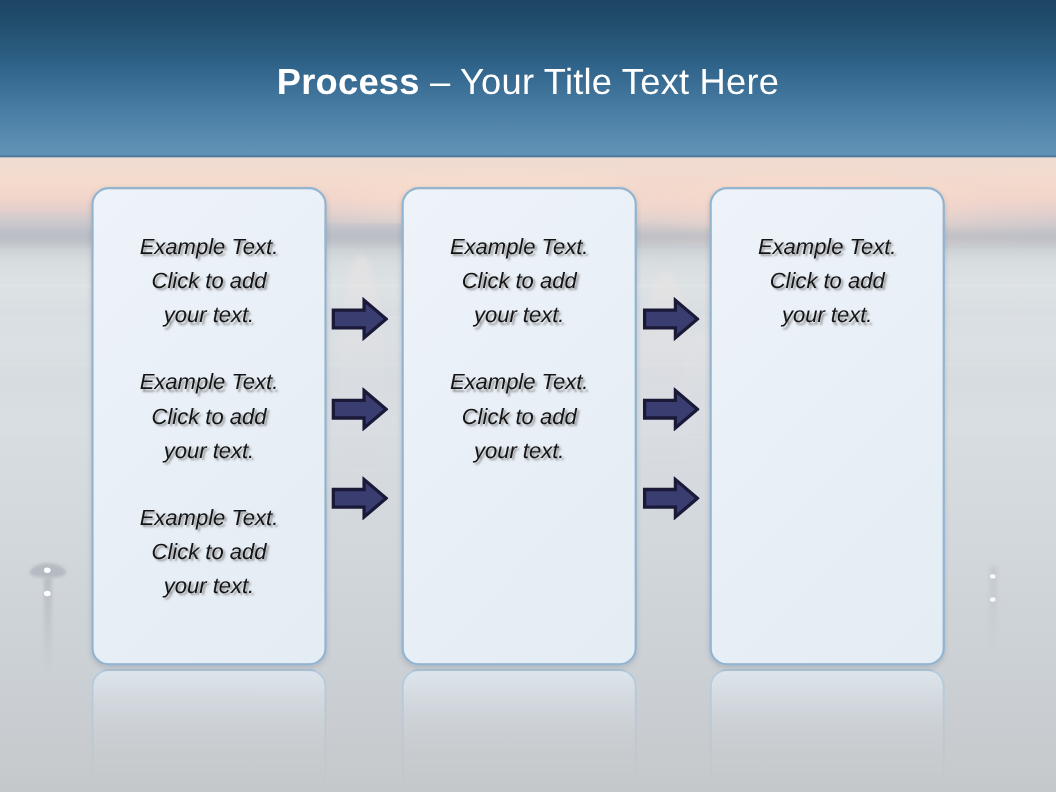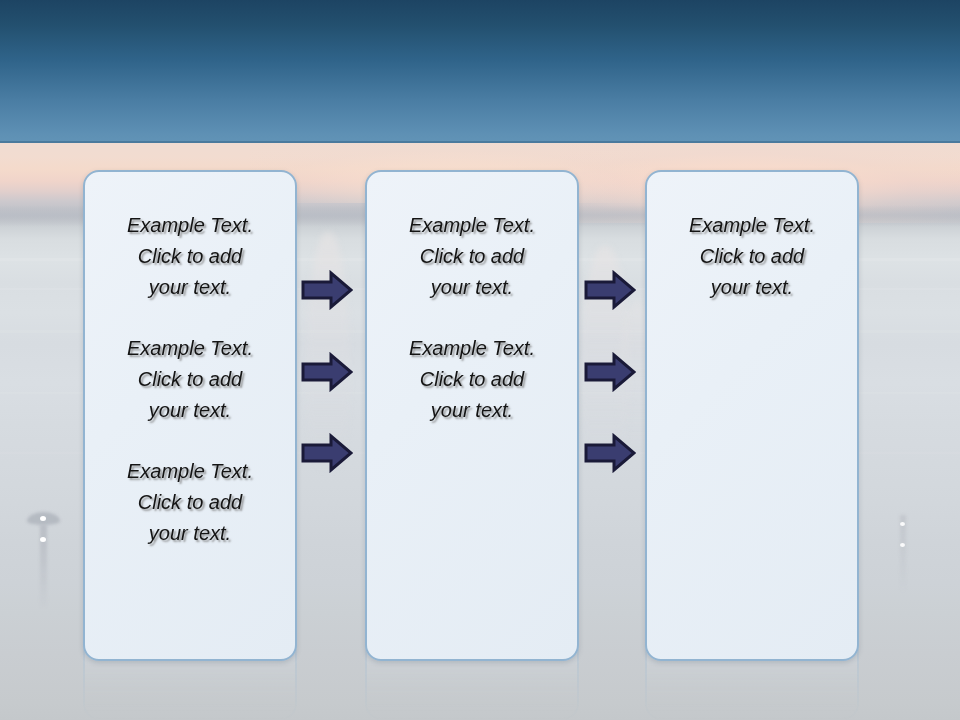--- a/index.html
+++ b/index.html
@@ -169,21 +169,21 @@
     letter-spacing: 0.2px;
     white-space: nowrap;
   }
   .title .t-strong { font-weight: bold; }
   .title .t-rest { font-weight: normal; }
 
   
   .box {
     position: absolute;
     width: 214px;
-    height: 491px;
+    height: 435px;
     top: 170px;
     border: 2px solid #92b4d1;
     border-radius: 16px;
     box-sizing: border-box;
     background: linear-gradient(135deg, #eef3f9 0%, #e9f0f7 40%, #e4ecf4 100%);
     box-shadow: 0 2px 5px rgba(80,95,110,0.22);
   }
   #box-1 { left: 83px; }
   #box-2 { left: 365px; }
   #box-3 { left: 645px; }
@@ -266,20 +266,21 @@
 
   <div class="bg-lamp-head"></div>
   <div class="bg-lamp-post"></div>
   <div class="bg-lamp-glint" style="left:40px;top:516px;"></div>
   <div class="bg-lamp-glint" style="left:40px;top:537px;"></div>
   <div class="bg-lamp-post-r"></div>
   <div class="bg-lamp-glint-r" style="left:900px;top:522px;"></div>
   <div class="bg-lamp-glint-r" style="left:900px;top:543px;"></div>
 
   <div class="header"></div>
+  <div class="title"><span class="t-strong">Process</span><span class="t-rest"> – Your Title Text Here</span></div>
 
   <div class="reflection" id="reflection-1"></div>
   <div class="reflection" id="reflection-2"></div>
   <div class="reflection" id="reflection-3"></div>
 
   <div class="box" id="box-1">
     <div class="box-inner">
       <div class="text-block">Example Text.
 Click  to add
 your text.</div>

